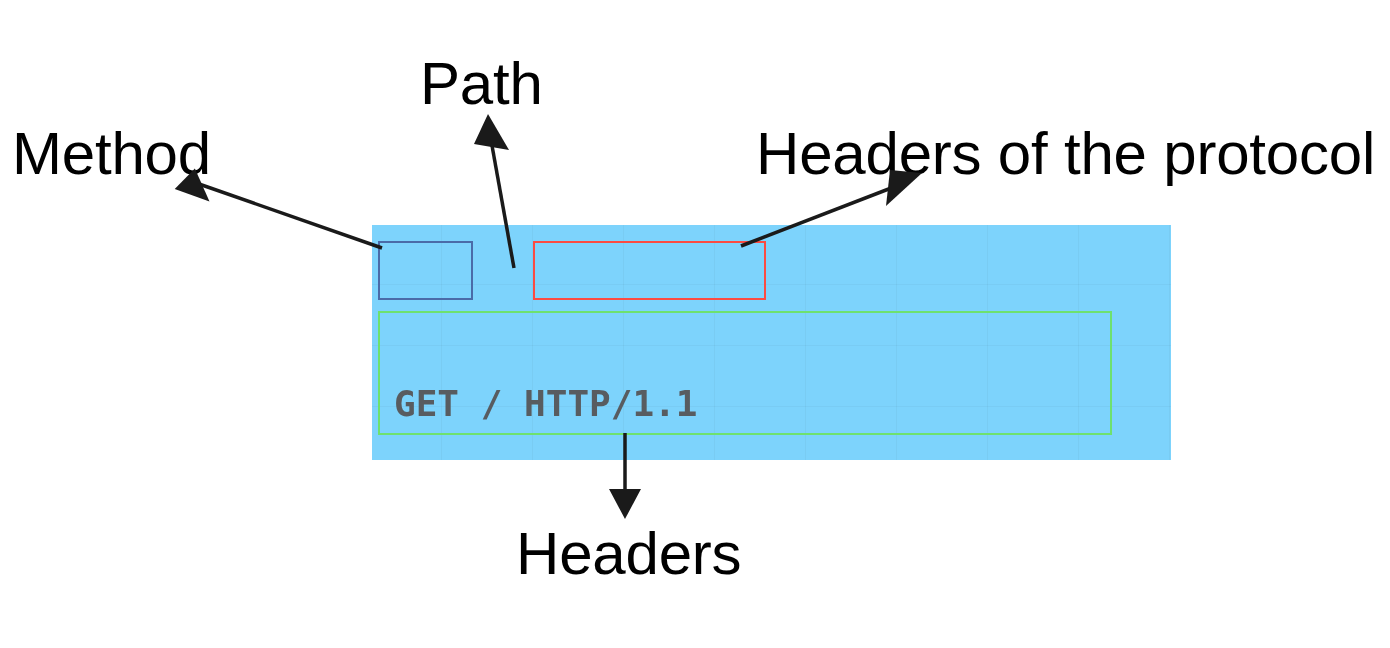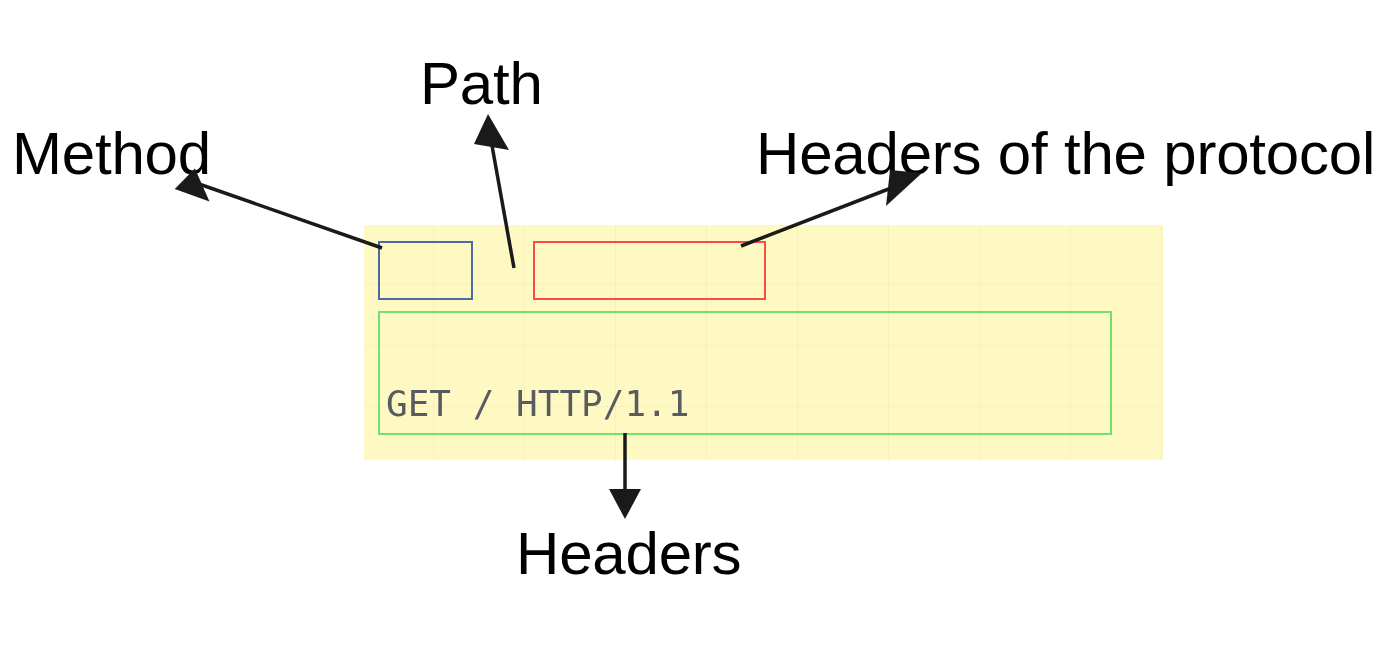--- a/index.html
+++ b/index.html
@@ -27,26 +27,27 @@
     letter-spacing: -0.2px;
   }
   #label-method   { left: 12px;  top: 124px; }
   #label-path     { left: 420px; top: 54px;  }
   #label-version  { left: 756px; top: 124px; }
   #label-headers  { left: 516px; top: 524px; }
 
   
   #code-block {
     position: absolute;
-    left: 364px;
+    left: 372px;
     top: 225px;
     width: 799px;
     height: 235px;
-    background: #fef9c3;
+    background: #7dd3fc;
     overflow: hidden;
+    font-weight: bold;
   }
   
   #code-grid {
     position: absolute;
     inset: 0;
     background-image:
       linear-gradient(to right, rgba(0,0,0,0.035) 1px, transparent 1px),
       linear-gradient(to bottom, rgba(0,0,0,0.030) 1px, transparent 1px);
     background-size: 91px 61px;
     background-position: -22px -2px;

